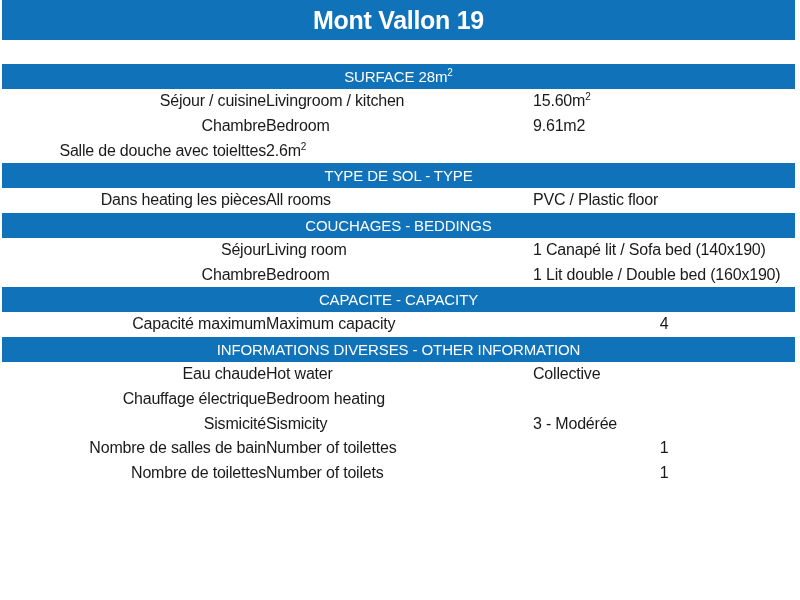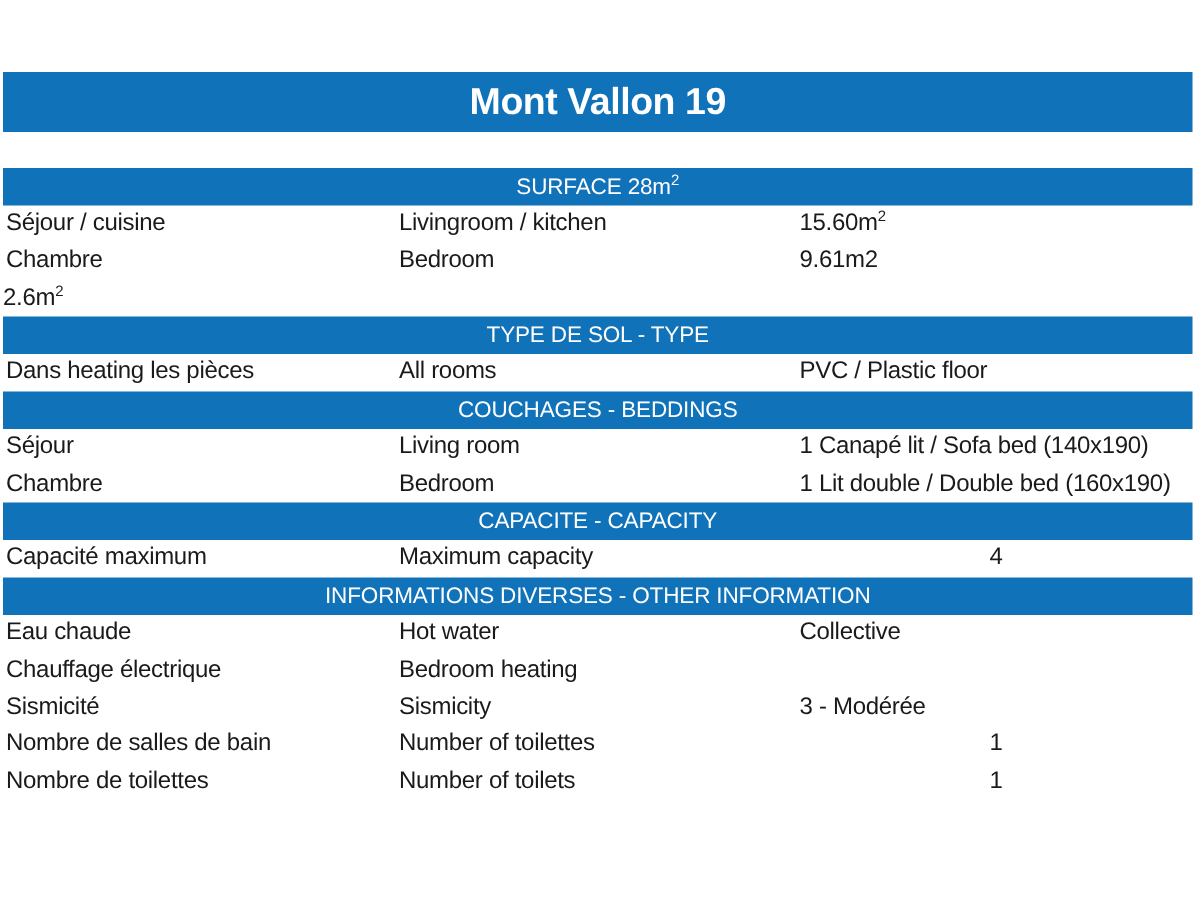--- a/index.html
+++ b/index.html
@@ -5,39 +5,39 @@
   :root { --accent:#1072B9; --text:#1A1A1A; }
   * { box-sizing:border-box; }
   html,body { margin:0; padding:0; }
   body {
     width:800px; height:600px; background:#ffffff;
     font-family:"Liberation Sans", sans-serif;
     overflow:hidden;
   }
   .doc { width:793px; margin-left:2px; }
   .title-bar {
-    margin-top:48px; height:40px; line-height:40px;
+    height:40px; line-height:40px;
     background:var(--accent); color:#ffffff;
     font-weight:bold; font-size:25px; text-align:center;
     letter-spacing:-0.3px;
   }
   .gap { height:24px; }
   .bar {
     height:25px; line-height:25px;
     background:var(--accent); color:#ffffff;
     font-weight:normal; font-size:15px; text-align:center;
     letter-spacing:-0.1px;
   }
   .sup { font-size:10px; position:relative; top:-6px; }
   .row {
     display:grid; grid-template-columns:264px 267px 1fr;
     height:24.7px; align-items:center;
     font-size:16px; color:var(--text); letter-spacing:-0.2px;
   }
-  .cell.fr { padding-left:2px; }
+  .cell.fr { padding-left:2px;text-align:right; }
   .cell.val.center { text-align:center; }
 </style>
 </head>
 <body>
 
 <div class="doc">
 
   <div class="title-bar">Mont Vallon 19</div>
   <div class="gap"></div>
 
@@ -46,20 +46,21 @@
     <div class="cell fr">Séjour / cuisine</div>
     <div class="cell en">Livingroom / kitchen</div>
     <div class="cell val"><span>15.60m</span><span class="sup">2</span></div>
   </div>
   <div class="row">
     <div class="cell fr">Chambre</div>
     <div class="cell en">Bedroom</div>
     <div class="cell val"><span>9.61m2</span></div>
   </div>
   <div class="row">
+    <div class="cell fr">Salle de douche avec toielttes</div>
     <div class="cell val"><span>2.6m</span><span class="sup">2</span></div>
   </div>
 
   <div class="bar">TYPE DE SOL - TYPE</div>
   <div class="row">
     <div class="cell fr">Dans heating les pièces</div>
     <div class="cell en">All rooms</div>
     <div class="cell val">PVC / Plastic floor</div>
   </div>
 

